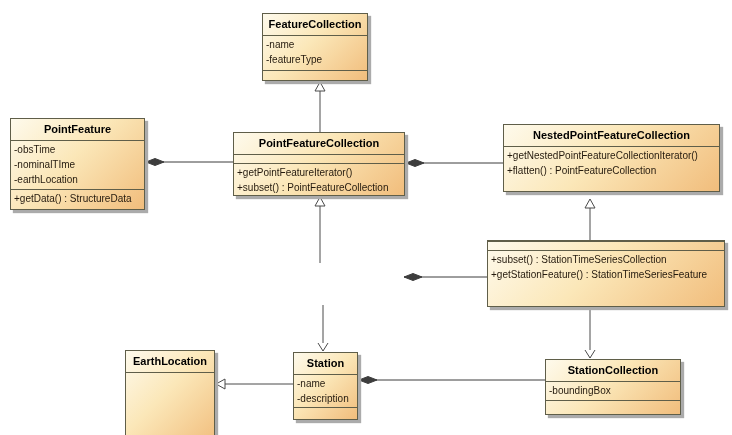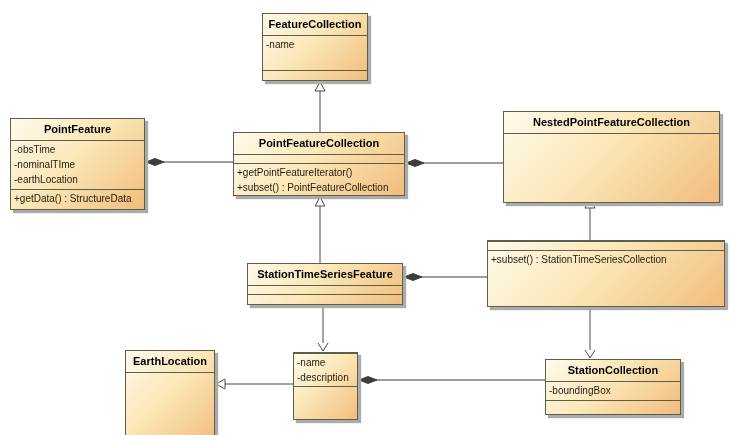--- a/index.html
+++ b/index.html
@@ -81,20 +81,21 @@
     <g stroke="#4b4b4b" fill="none">
       <line x1="590" y1="307" x2="590" y2="358"></line>
       <polyline points="585,350 590,358 595,350" fill="#ffffff"></polyline>
     </g>
   </svg>
 
   <div class="uml-class" style="left:262px;top:13px;width:106px;height:68px">
     <div class="uml-title">FeatureCollection</div>
     <div class="uml-sec" style="height:35px">
       <div class="uml-member">-name</div>
+      <div class="uml-member">-featureType</div>
     </div>
     <div class="uml-sec" style="height:11px"></div>
   </div>
 
   <div class="uml-class" style="left:233px;top:132px;width:172px;height:64px">
     <div class="uml-title">PointFeatureCollection</div>
     <div class="uml-sec" style="height:9px"></div>
     <div class="uml-sec" style="height:33px">
       <div class="uml-member">+getPointFeatureIterator()</div>
       <div class="uml-member">+subset() : PointFeatureCollection</div>
@@ -106,45 +107,44 @@
     <div class="uml-sec" style="height:49px">
       <div class="uml-member">-obsTime</div>
       <div class="uml-member">-nominalTIme</div>
       <div class="uml-member">-earthLocation</div>
     </div>
     <div class="uml-sec" style="height:21px">
       <div class="uml-member">+getData() : StructureData</div>
     </div>
   </div>
 
-  <div class="uml-class" style="left:503px;top:111px;width:217px;height:92px">
+  <div class="uml-class" style="left:503px;top:124px;width:217px;height:68px">
     <div class="uml-title">NestedPointFeatureCollection</div>
     <div class="uml-sec" style="height:46px">
+      <div class="uml-member">+getNestedPointFeatureCollectionIterator()</div>
+      <div class="uml-member">+flatten() : PointFeatureCollection</div>
     </div>
   </div>
 
   <div class="uml-class" style="left:487px;top:240px;width:238px;height:67px">
     <div class="uml-sec" style="height:9px"></div>
     <div class="uml-sec" style="height:44px">
       <div class="uml-member">+subset() : StationTimeSeriesCollection</div>
+      <div class="uml-member">+getStationFeature() : StationTimeSeriesFeature</div>
     </div>
   </div>
 
-  <div class="uml-class" style="left:247px;top:263px;width:156px;height:42px">
-    <div class="uml-title">StationTimeSeriesFeature</div>
-    <div class="uml-sec" style="height:9px"></div>
-    <div class="uml-sec" style="height:11px"></div>
-  </div>
 
   <div class="uml-class" style="left:125px;top:350px;width:90px;height:97px">
     <div class="uml-title">EarthLocation</div>
     <div class="uml-sec" style="height:7px"></div>
   </div>
 
   <div class="uml-class" style="left:293px;top:352px;width:65px;height:68px">
+    <div class="uml-title">Station</div>
     <div class="uml-sec" style="height:33px">
       <div class="uml-member">-name</div>
       <div class="uml-member">-description</div>
     </div>
     <div class="uml-sec" style="height:12px"></div>
   </div>
 
   <div class="uml-class" style="left:545px;top:359px;width:136px;height:56px">
     <div class="uml-title">StationCollection</div>
     <div class="uml-sec" style="height:19px">

